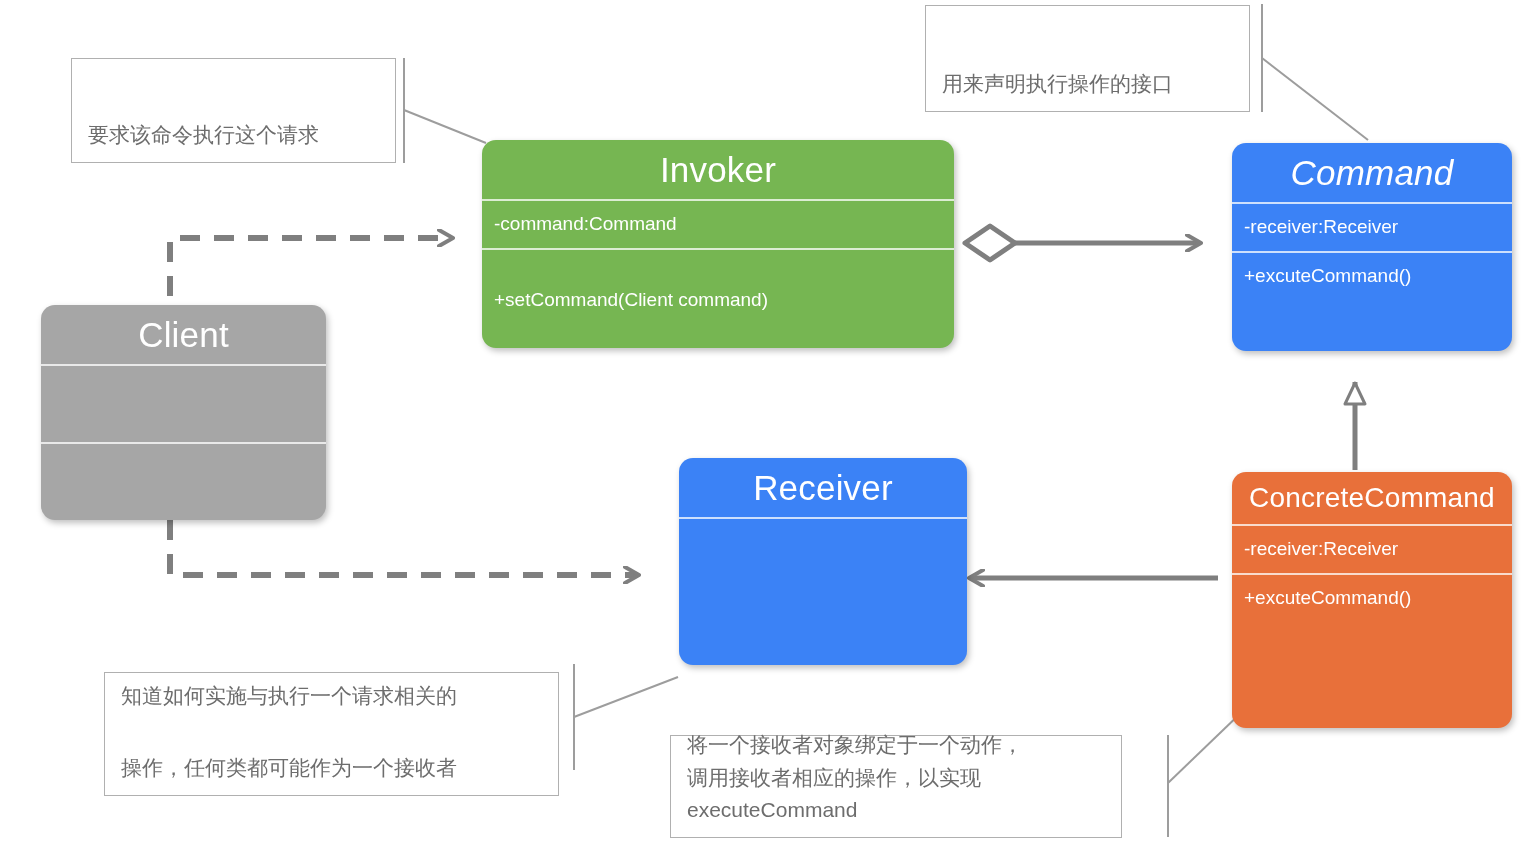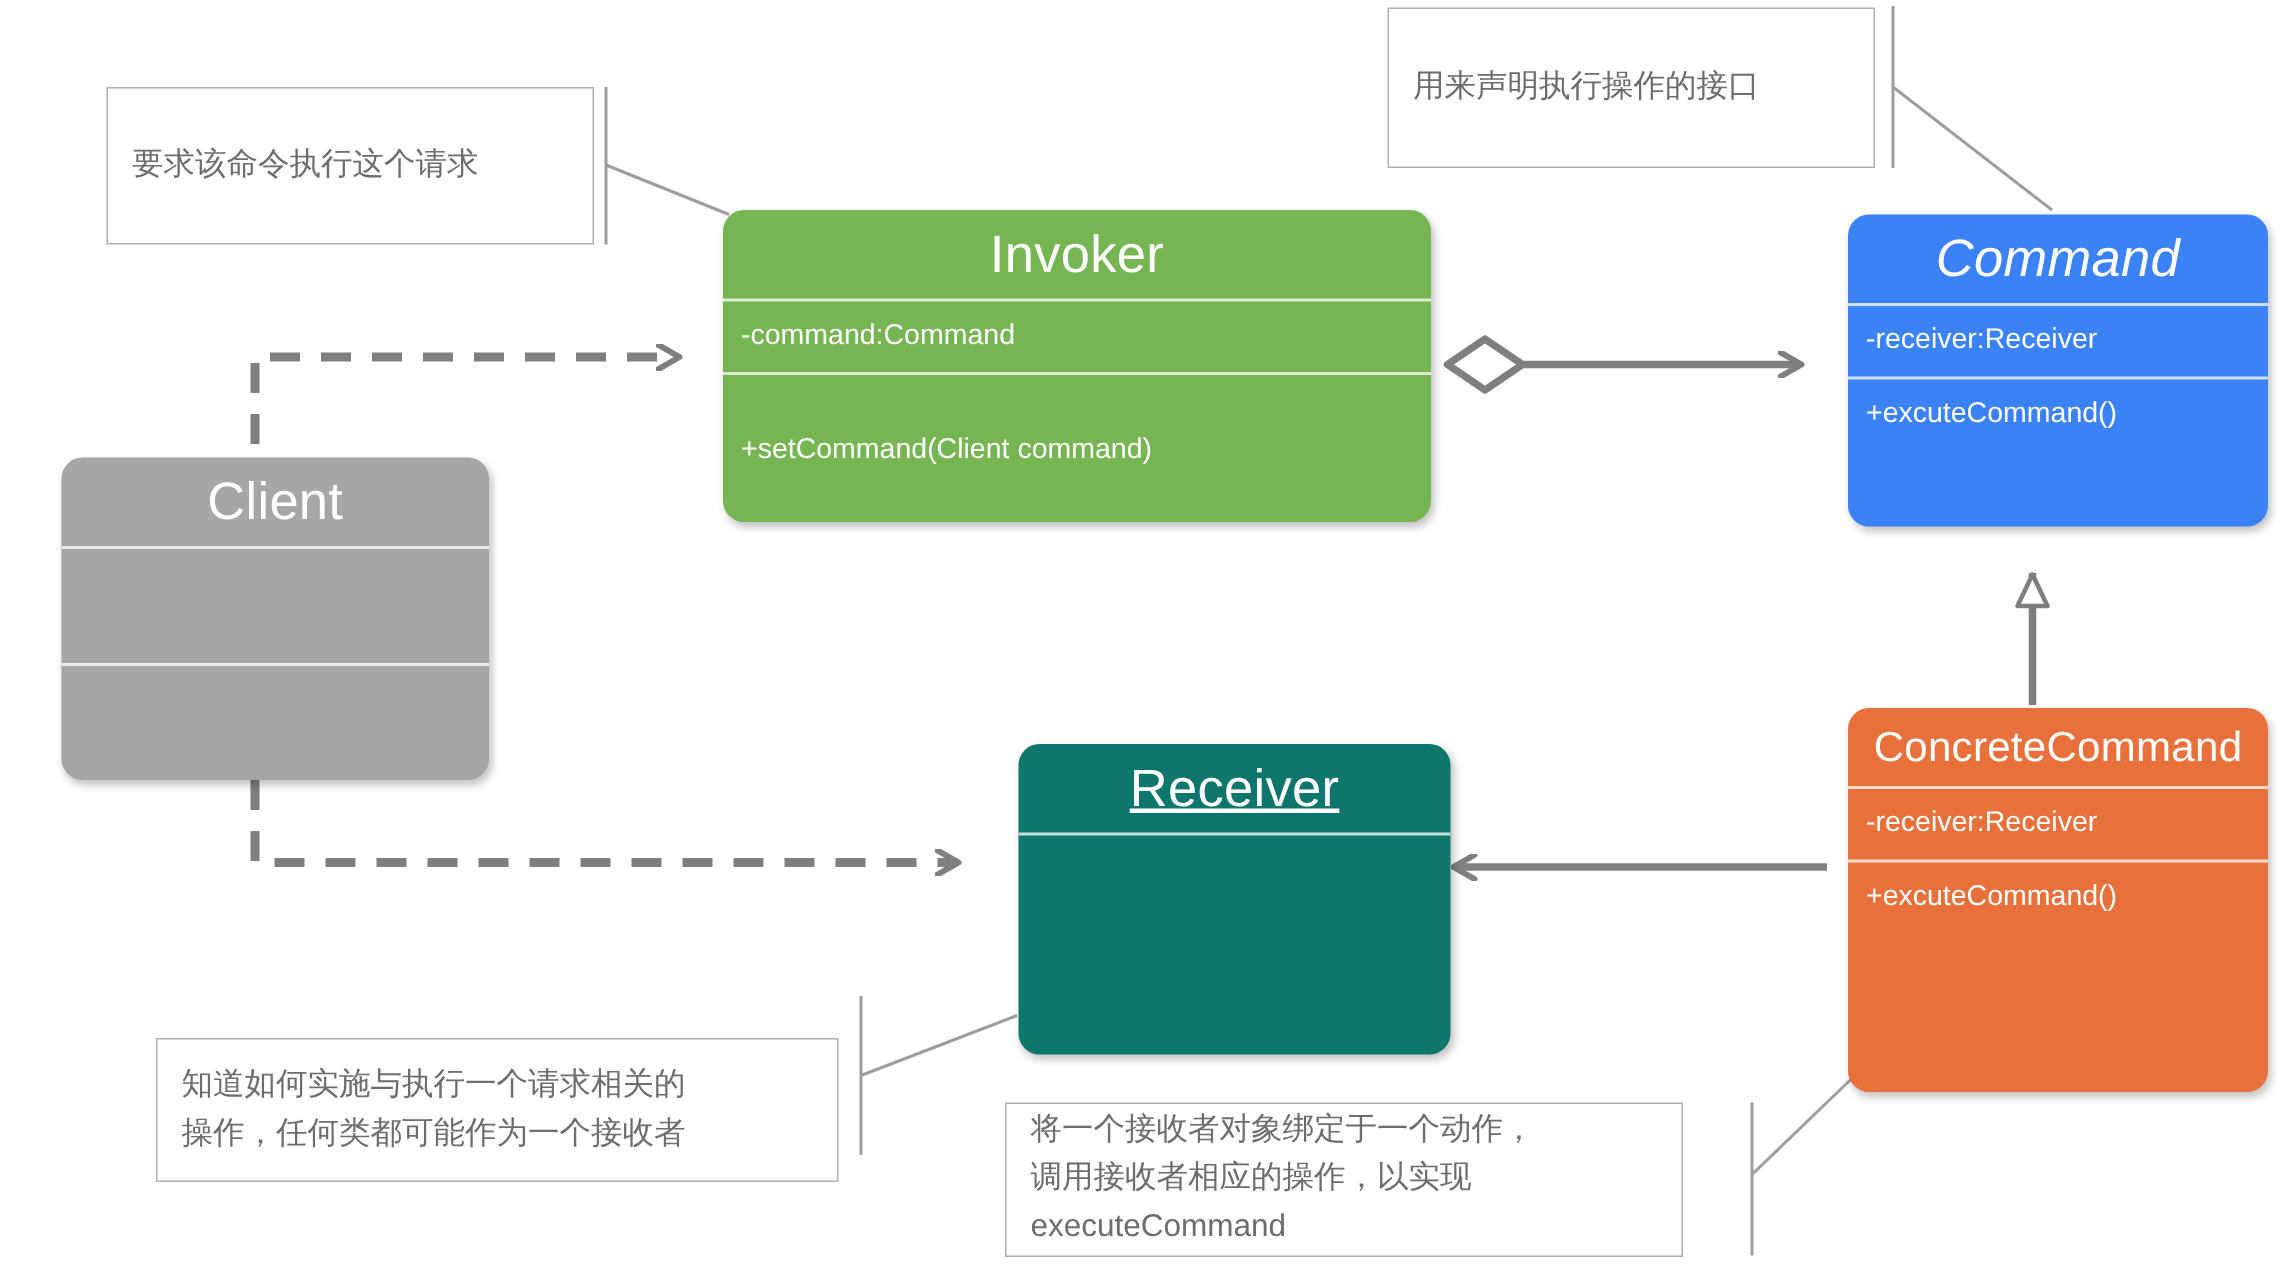--- a/index.html
+++ b/index.html
@@ -71,21 +71,21 @@
     position: absolute;
     box-sizing: border-box;
     border: 1px solid #b0b0b0;
     background: #ffffff;
     color: #6d6d6d;
     font-size: 21px;
     line-height: 1.55;
     padding: 10px 16px;
     display: flex;
     flex-direction: column;
-    justify-content: center;
+    justify-content: flex-end;
     white-space: pre-line;
   }
   .note .line { white-space: pre; }
 </style>
 </head>
 <body>
 
 <div id="canvas">
 
   <svg id="wires" viewBox="0 0 1521 857" xmlns="http://www.w3.org/2000/svg">
@@ -157,40 +157,40 @@
       
     </div>
   </div>
 
   <div class="uml-class" style="left:1216px; top:143px; width:280px; height:208px; background:#3b82f6;">
     <div class="uml-title abstract">Command</div>
     <div class="uml-compartment">-receiver:Receiver</div>
     <div class="uml-compartment">+excuteCommand()</div>
   </div>
 
-  <div class="uml-class" style="left:663px; top:496px; width:288px; height:207px; background:#0f766e;text-decoration:underline;">
+  <div class="uml-class" style="left:663px; top:458px; width:288px; height:207px; background:#3b82f6;">
     <div class="uml-title">Receiver</div>
     <div class="uml-compartment empty" style="flex:1;"></div>
   </div>
 
   <div class="uml-class" style="left:1216px; top:472px; width:280px; height:256px; background:#e8703a;">
     <div class="uml-title small">ConcreteCommand</div>
     <div class="uml-compartment">-receiver:Receiver</div>
     <div class="uml-compartment">+excuteCommand()</div>
   </div>
 
   <div class="note" style="left:71px; top:58px; width:325px; height:105px;">
     <div class="line">要求该命令执行这个请求</div>
   </div>
 
   <div class="note" style="left:925px; top:5px; width:325px; height:107px;">
     <div class="line">用来声明执行操作的接口</div>
   </div>
 
-  <div class="note" style="left:104px; top:692px; width:455px; height:96px;">
+  <div class="note" style="left:104px; top:672px; width:455px; height:124px;gap:40px;">
     <div class="line">知道如何实施与执行一个请求相关的</div>
     <div class="line">操作，任何类都可能作为一个接收者</div>
   </div>
 
   <div class="note" style="left:670px; top:735px; width:452px; height:103px; padding-top:8px;">
     <div class="line">将一个接收者对象绑定于一个动作，</div>
     <div class="line">调用接收者相应的操作，以实现</div>
     <div class="line">executeCommand</div>
   </div>
 

